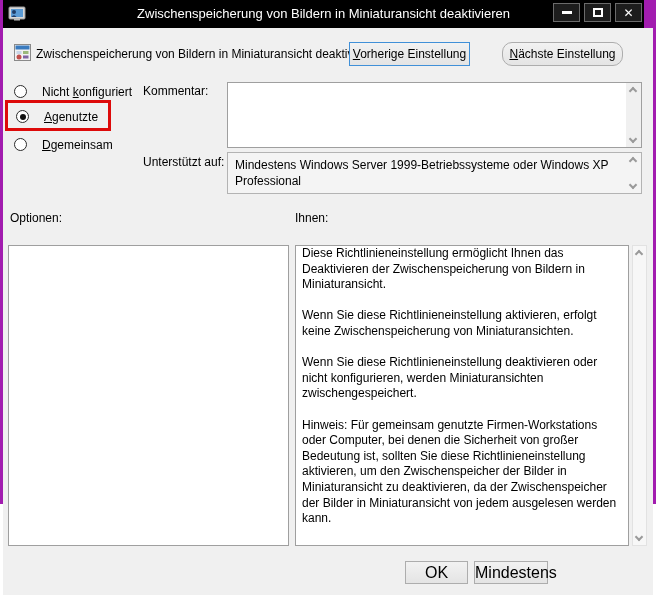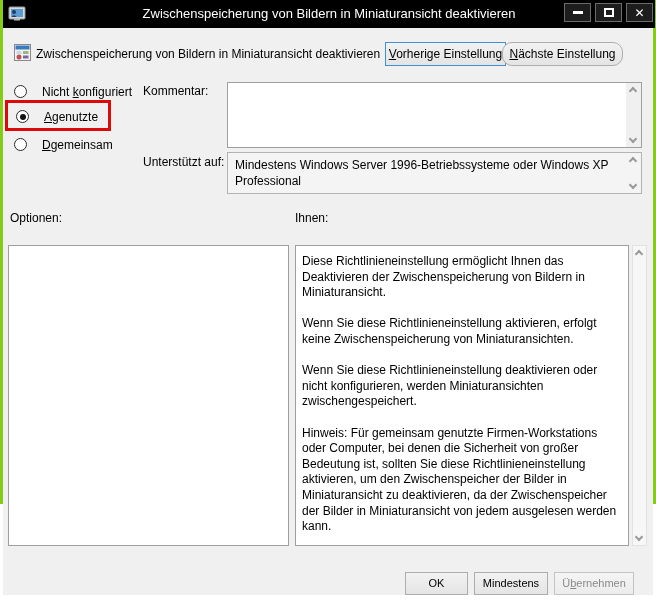--- a/index.html
+++ b/index.html
@@ -1,20 +1,20 @@
 <!DOCTYPE html>
 <html><head>
 <meta charset="utf-8">
 <style>
   html, body { margin: 0; padding: 0; background: #fff; }
   body { width: 656px; height: 600px; overflow: hidden;
          font-family: "Liberation Sans", "DejaVu Sans", sans-serif; font-size: 12px; color: #000; }
   * { box-sizing: border-box; }
 
-  .window { width: 656px; height: 504px; background: #84cc16; padding: 0 1px 5px 3px; }
+  .window { width: 656px; height: 504px; background: #a21caf; padding: 0 12px 5px 3px; }
 
   
   .titlebar { position: relative; height: 28px; background: #000; }
   .app-icon { position: absolute; left: 5px; top: 5px; width: 18px; height: 18px; }
   .title-text { position: absolute; left: 0; right: 0; top: 6px; text-align: center;
                 color: #fff; font-size: 13px; }
   .win-controls { position: absolute; right: 2px; top: 3px; display: flex; gap: 4px; }
   .win-btn { width: 27px; height: 19px; background: #1d1d1d; border: 1px solid #6b6b6b;
              display: flex; align-items: center; justify-content: center; color: #fff; }
   .glyph-min { width: 10px; height: 3px; background: #fff; }
@@ -23,21 +23,21 @@
 
   
   .dialog { position: relative; width: 650px; height: 567px; background: #f0f0f0; }
 
   .policy-icon { position: absolute; left: 11px; top: 16px; width: 17px; height: 17px; }
   .policy-title { position: absolute; left: 33px; top: 19px; }
 
   .hdr-btn { position: absolute; top: 14px; height: 24px; width: 121px;
              background: linear-gradient(#f2f2f2, #e4e4e4); border: 1px solid #adadad;
              font-size: 12px; text-align: center; line-height: 22px; }
-  .hdr-btn.prev { left: 382px; border-color: #4090d8; }
+  .hdr-btn.prev { left: 346px; border-color: #4090d8; }
   .hdr-btn.next { left: 499px; border-radius: 10px; }
 
   .accel { text-decoration: underline; }
 
   
   .radio-row { position: absolute; left: 11px; display: flex; align-items: center; gap: 15px; height: 15px; }
   .radio { width: 13px; height: 13px; border-radius: 50%; border: 1px solid #2b2b2b; background: #fff;
            display: flex; align-items: center; justify-content: center; }
   .radio.checked::after { content: ""; width: 6px; height: 6px; border-radius: 50%; background: #111; }
   .annotation-box { position: absolute; left: 2px; top: 72px; width: 106px; height: 31px;
@@ -61,27 +61,27 @@
   .supported-box { position: absolute; left: 224px; top: 124px; width: 415px; height: 42px;
                    background: #f4f4f4; border: 1px solid #b3b3b3; }
   .supported-text { position: absolute; left: 7px; top: 4px; right: 20px; line-height: 16px; }
 
   
   .section-label { position: absolute; top: 183px; }
   .options-panel { position: absolute; left: 5px; top: 217px; width: 281px; height: 301px;
                    background: #fff; border: 1px solid #9f9f9f; }
   .help-panel { position: absolute; left: 292px; top: 217px; width: 334px; height: 301px;
                 background: #fff; border: 1px solid #9f9f9f; overflow: hidden; }
-  .help-text { margin: 8px 6px; line-height: 15.6px; white-space: pre-line; }
+  .help-text { margin: 0 6px; line-height: 15.6px; white-space: pre-line; }
   .help-scrollbar { position: absolute; left: 629px; top: 217px; width: 15px; height: 301px;
                     background: #f7f7f7; border: 1px solid #e2e2e2; }
 
   
   .ftr-btn { position: absolute; top: 533px; height: 23px; background: linear-gradient(#f2f2f2, #e4e4e4);
-             border: 1px solid #adadad; font-size: 11px; text-align: center; line-height: 21px; margin-top: 11px; }
+             border: 1px solid #adadad; font-size: 16px; text-align: center; line-height: 21px; }
   .btn-ok { left: 402px; width: 63px; }
   .btn-cancel { left: 471px; width: 74px; }
   .btn-apply { left: 551px; width: 80px; color: #8a8a8a; border-color: #c3c3c3;
                background: linear-gradient(#f4f4f4, #ececec); }
 </style>
 </head>
 <body>
 
 <div class="window">
 
@@ -140,21 +140,21 @@
     <div class="comment-box">
       <textarea value="" style=""></textarea>
       <div class="scroll-strip">
         <span class="chev up"></span>
         <span class="chev down"></span>
       </div>
     </div>
 
     <div class="field-label" style="top:127px">Unterstützt auf:</div>
     <div class="supported-box">
-      <div class="supported-text">Mindestens Windows Server 1996-Betriebssysteme oder Windows XP Professional</div>
+      <div class="supported-text">Mindestens Windows Server 1999-Betriebssysteme oder Windows XP Professional</div>
       <div class="scroll-strip" style="background:transparent">
         <span class="chev up"></span>
         <span class="chev down"></span>
       </div>
     </div>
 
     <div class="section-label" style="left:7px">Optionen:</div>
     <div class="section-label" style="left:292px">Ihnen:</div>
 
     <div class="options-panel"></div>
@@ -167,16 +167,15 @@
 
 Hinweis: Für gemeinsam genutzte Firmen-Workstations oder Computer, bei denen die Sicherheit von großer Bedeutung ist, sollten Sie diese Richtlinieneinstellung aktivieren, um den Zwischenspeicher der Bilder in Miniaturansicht zu deaktivieren, da der Zwischenspeicher der Bilder in Miniaturansicht von jedem ausgelesen werden kann.</div>
     </div>
     <div class="help-scrollbar">
       <span class="chev up" style="left:3px"></span>
       <span class="chev down" style="left:3px"></span>
     </div>
 
     <div class="ftr-btn btn-ok">OK</div>
     <div class="ftr-btn btn-cancel">Mindestens</div>
-    <div class="ftr-btn btn-apply"><span>Ü</span><span class="accel">b</span><span>ernehmen</span></div>
 
   </div>
 </div>
 
 </body></html>

